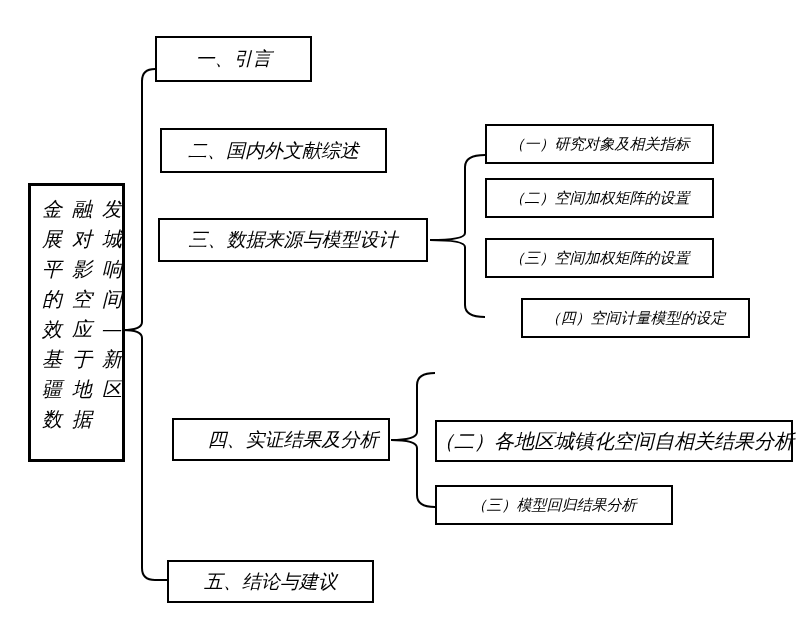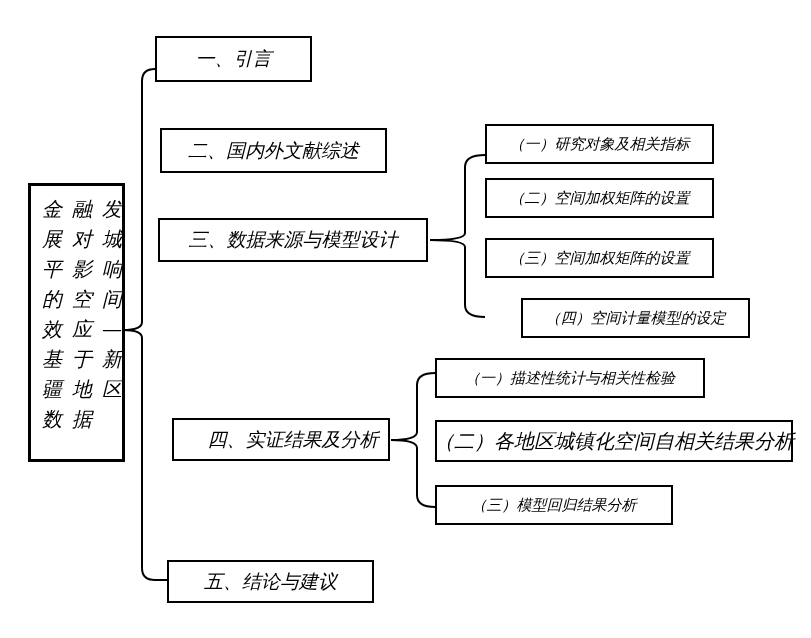--- a/index.html
+++ b/index.html
@@ -67,17 +67,16 @@
   <div class="box lvl1" id="box-s2">二、国内外文献综述</div>
   <div class="box lvl1" id="box-s3">三、数据来源与模型设计</div>
   <div class="box lvl1" id="box-s4">四、实证结果及分析</div>
   <div class="box lvl1" id="box-s5">五、结论与建议</div>
 
   <div class="box lvl2" id="box-s3c1">（一）研究对象及相关指标</div>
   <div class="box lvl2" id="box-s3c2">（二）空间加权矩阵的设置</div>
   <div class="box lvl2" id="box-s3c3">（三）空间加权矩阵的设置</div>
   <div class="box lvl2" id="box-s3c4">（四）空间计量模型的设定</div>
 
-  <div class="box lvl2" id="box-s4c1">（一）描述性统计与相关性检验</div>
   <div class="box lvl2" id="box-s4c2">（二）各地区城镇化空间自相关结果分析</div>
   <div class="box lvl2" id="box-s4c3">（三）模型回归结果分析</div>
 
 </div>
 
 </body></html>

